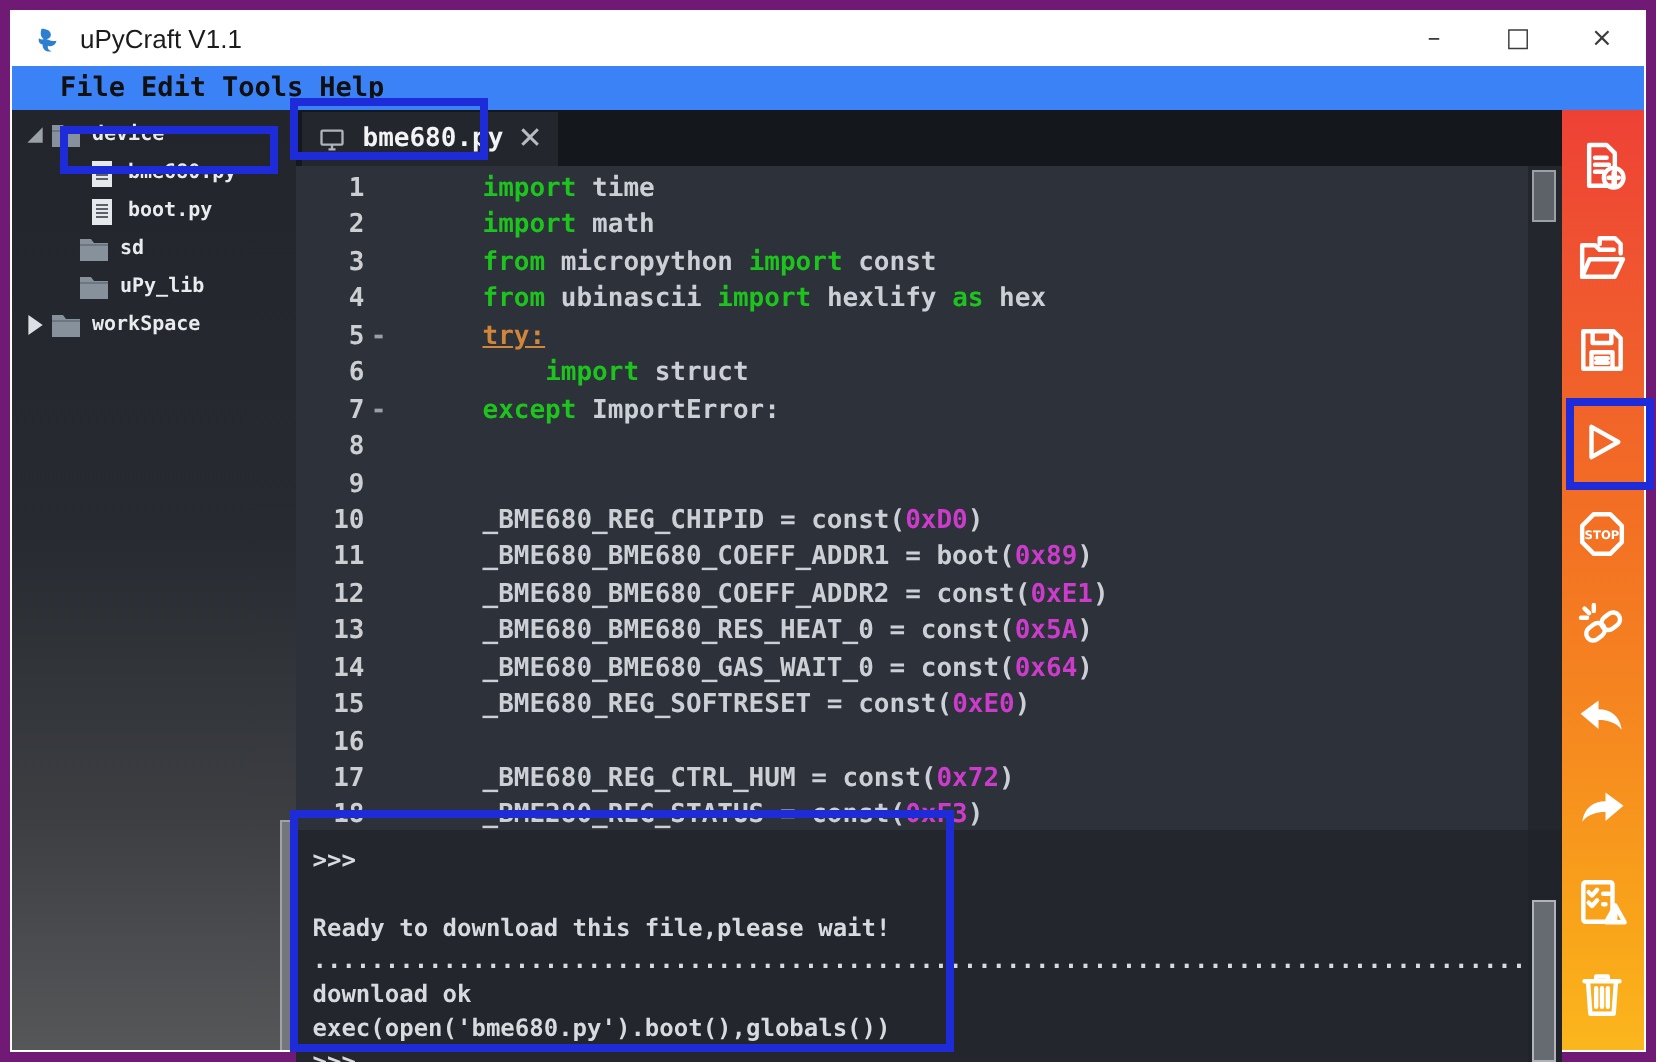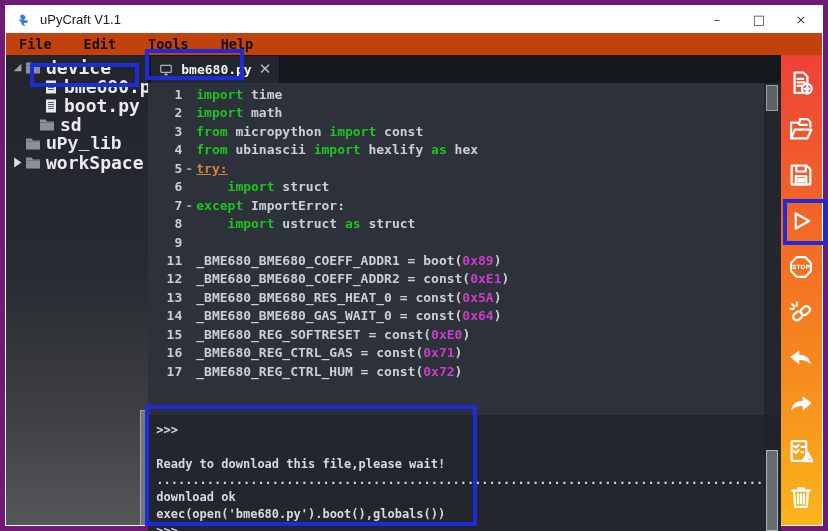--- a/index.html
+++ b/index.html
@@ -10,50 +10,50 @@
   
   .titlebar { position:absolute; top:1px; left:1px; right:1px; height:27px; background:#fff;
               display:flex; align-items:center; }
   .app-icon { width:15px; height:16px; margin-left:11px; }
   .title-text { font-family:"Liberation Sans",sans-serif; font-size:13px; color:#1c1c1c; margin-left:8px; }
   .win-controls { margin-left:auto; display:flex; height:100%; }
   .win-btn { width:42px; height:100%; display:flex; align-items:center; justify-content:center;
              font-family:"DejaVu Sans",sans-serif; font-size:13px; color:#3c3c3c; cursor:default; }
 
   
-  .menubar { position:absolute; top:28px; left:1px; right:1px; height:22px; background:#c2410c;
-             display:flex; align-items:center; gap:32px; padding-left:13px; }
+  .menubar { position:absolute; top:28px; left:1px; right:1px; height:22px; background:#3b82f6;
+             display:flex; align-items:center; gap:8px; padding-left:24px; }
   .menu-item { font-size:13.5px; font-weight:bold; color:#101010; }
 
   
   .main { position:absolute; top:50px; left:1px; right:1px; bottom:1px; display:flex; }
 
   
   .sidebar { width:144px; background:linear-gradient(180deg,#22262c 0%,#272b31 45%,#3c3e42 75%,#565759 100%);
              position:relative; padding-top:3px; overflow:hidden; }
-  .tree-row { display:flex; align-items:center; height:19px; color:#e9ebee; font-size:18px; font-weight:bold;
+  .tree-row { display:flex; align-items:center; height:19px; color:#e9ebee; font-size:10px; font-weight:bold;
               white-space:nowrap; }
   .tree-arrow { width:13px; height:13px; display:inline-flex; align-items:center; justify-content:center; flex:0 0 13px; margin-left:3px; }
   .tree-icon { width:17px; height:14px; display:inline-flex; align-items:center; justify-content:center; flex:0 0 17px; margin-right:5px; }
   .sidebar-scrollbar { position:absolute; right:0; width:8px; background:#73767a; border:1px solid #9fa2a6; }
 
   
   .editor-col { width:640px; position:relative; background:#2d313a; }
   .tabbar { position:absolute; top:0; left:0; right:0; height:28px; background:#14171c; display:flex; }
   .tab { margin-left:3px; margin-top:1px; height:27px; padding:0 8px 0 7px; background:#23262d;
          display:flex; align-items:center; gap:7px; }
   .tab-label { color:#f2f3f5; font-size:13px; font-weight:bold; }
   .tab-close { color:#b7bcc3; font-size:15px; font-family:"DejaVu Sans",sans-serif; line-height:1; }
 
   .code-area { position:absolute; top:28px; left:0; right:17px; height:332px; overflow:hidden;
                padding-top:3px; background:#2d313a; }
   .code-row { display:flex; height:18.45px; line-height:18.45px; font-size:13px; font-weight:bold; white-space:pre; }
   .lno { width:34px; text-align:right; color:#ccced2; flex:0 0 34px; }
   .fold { width:14px; text-align:center; color:#9aa0a8; flex:0 0 14px; }
-  .code-text { color:#ccd0d6; }
+  .code-text { color:#ccd0d6;margin-left:45px; }
   .tok-k { color:#1ec41e; }
   .tok-o { color:#d2863a;text-decoration:underline; }
   .tok-h { color:#cb3ccb; }
   .tok-p { color:#ccd0d6; }
 
   .editor-scrollbar { position:absolute; top:28px; right:0; width:17px; height:332px; background:#23262c; }
   .editor-scroll-thumb { position:absolute; top:2px; left:2px; width:12px; height:26px; background:#5d6168; border:1px solid #9ba0a7; }
 
   .console { position:absolute; top:360px; left:0; right:17px; height:121px; background:#23262d;
              padding:7px 0 0 8px; overflow:hidden; }
@@ -135,21 +135,21 @@
           <div class="tree-row" style="padding-left: 16px;">
             <span class="tree-arrow"></span>
             <span class="tree-icon">
               <svg width="16" height="13" viewBox="0 0 16 13">
                 <path d="M1 1.5h5.5l1.5 2H15v9H1z" fill="#87919b"></path>
                 <path d="M1 4.5h14" stroke="#6d7781" stroke-width="1"></path>
               </svg>
             </span>
             <span>sd</span>
           </div>
-          <div class="tree-row" style="padding-left: 2px; font-family: Liberation Mono, monospace;">
+          <div class="tree-row" style="padding-left: 16px;">
             <span class="tree-arrow"></span>
             <span class="tree-icon">
               <svg width="16" height="13" viewBox="0 0 16 13">
                 <path d="M1 1.5h5.5l1.5 2H15v9H1z" fill="#87919b"></path>
                 <path d="M1 4.5h14" stroke="#6d7781" stroke-width="1"></path>
               </svg>
             </span>
             <span>uPy_lib</span>
           </div>
           <div class="tree-row" style="padding-left: 2px; align-items: center;">
@@ -183,29 +183,31 @@
       </div>
 
       <div class="code-area" id="code-area">
           <div class="code-row"><span class="lno">1</span><span class="fold"></span><span class="code-text"><span class="tok-k">import</span><span class="tok-p"> time</span></span></div>
           <div class="code-row"><span class="lno">2</span><span class="fold"></span><span class="code-text"><span class="tok-k">import</span><span class="tok-p"> math</span></span></div>
           <div class="code-row"><span class="lno">3</span><span class="fold"></span><span class="code-text"><span class="tok-k">from</span><span class="tok-p"> micropython </span><span class="tok-k">import</span><span class="tok-p"> const</span></span></div>
           <div class="code-row"><span class="lno">4</span><span class="fold"></span><span class="code-text"><span class="tok-k">from</span><span class="tok-p"> ubinascii </span><span class="tok-k">import</span><span class="tok-p"> hexlify </span><span class="tok-k">as</span><span class="tok-p"> hex</span></span></div>
           <div class="code-row"><span class="lno">5</span><span class="fold">-</span><span class="code-text"><span class="tok-o">try:</span></span></div>
           <div class="code-row"><span class="lno">6</span><span class="fold"></span><span class="code-text"><span class="tok-p">    </span><span class="tok-k">import</span><span class="tok-p"> struct</span></span></div>
           <div class="code-row"><span class="lno">7</span><span class="fold">-</span><span class="code-text"><span class="tok-k">except</span><span class="tok-p"> ImportError:</span></span></div>
-          <div class="code-row"><span class="lno">8</span><span class="fold"></span><span class="code-text"><span class="tok-p">    </span><span class="tok-k">import</span><span class="tok-p"> ustruct </span><span class="tok-k">as</span><span class="tok-p"> struct</span></span></div>
+          <div class="code-row"><span class="lno">8</span><span class="fold"></span></div>
           <div class="code-row"><span class="lno">9</span><span class="fold"></span></div>
+          <div class="code-row"><span class="lno">10</span><span class="fold"></span><span class="code-text"><span class="tok-p">_BME680_REG_CHIPID = const(</span><span class="tok-h">0xD0</span><span class="tok-p">)</span></span></div>
           <div class="code-row"><span class="lno">11</span><span class="fold"></span><span class="code-text"><span class="tok-p">_BME680_BME680_COEFF_ADDR1 = boot(</span><span class="tok-h">0x89</span><span class="tok-p">)</span></span></div>
           <div class="code-row"><span class="lno">12</span><span class="fold"></span><span class="code-text"><span class="tok-p">_BME680_BME680_COEFF_ADDR2 = const(</span><span class="tok-h">0xE1</span><span class="tok-p">)</span></span></div>
           <div class="code-row"><span class="lno">13</span><span class="fold"></span><span class="code-text"><span class="tok-p">_BME680_BME680_RES_HEAT_0 = const(</span><span class="tok-h">0x5A</span><span class="tok-p">)</span></span></div>
           <div class="code-row"><span class="lno">14</span><span class="fold"></span><span class="code-text"><span class="tok-p">_BME680_BME680_GAS_WAIT_0 = const(</span><span class="tok-h">0x64</span><span class="tok-p">)</span></span></div>
           <div class="code-row"><span class="lno">15</span><span class="fold"></span><span class="code-text"><span class="tok-p">_BME680_REG_SOFTRESET = const(</span><span class="tok-h">0xE0</span><span class="tok-p">)</span></span></div>
-          <div class="code-row"><span class="lno">16</span><span class="fold"></span><span class="code-text"><span class="tok-p">_BME680_REG_CTRL_GAS = const(</span><span class="tok-h">0x71</span><span class="tok-p">)</span></span></div>
+          <div class="code-row"><span class="lno">16</span><span class="fold"></span></div>
           <div class="code-row"><span class="lno">17</span><span class="fold"></span><span class="code-text"><span class="tok-p">_BME680_REG_CTRL_HUM = const(</span><span class="tok-h">0x72</span><span class="tok-p">)</span></span></div>
+          <div class="code-row"><span class="lno">18</span><span class="fold"></span><span class="code-text"><span class="tok-p">_BME280_REG_STATUS = const(</span><span class="tok-h">0xF3</span><span class="tok-p">)</span></span></div>
         </div>
       <div class="editor-scrollbar">
         <div class="editor-scroll-thumb"></div>
       </div>
 
       <div class="console" id="console-area">
           <div class="console-line">&gt;&gt;&gt;</div>
           <div class="console-line"></div>
           <div class="console-line">Ready to download this file,please wait!</div>
           <div class="console-line">........................................................................................</div>

